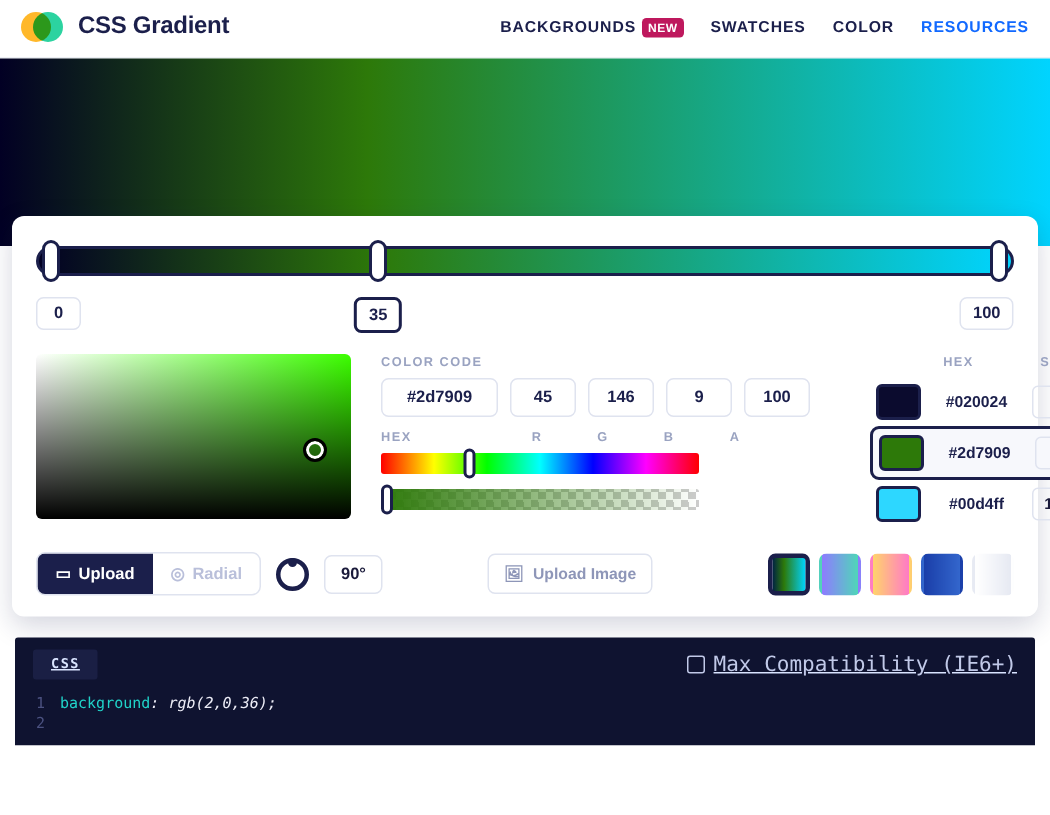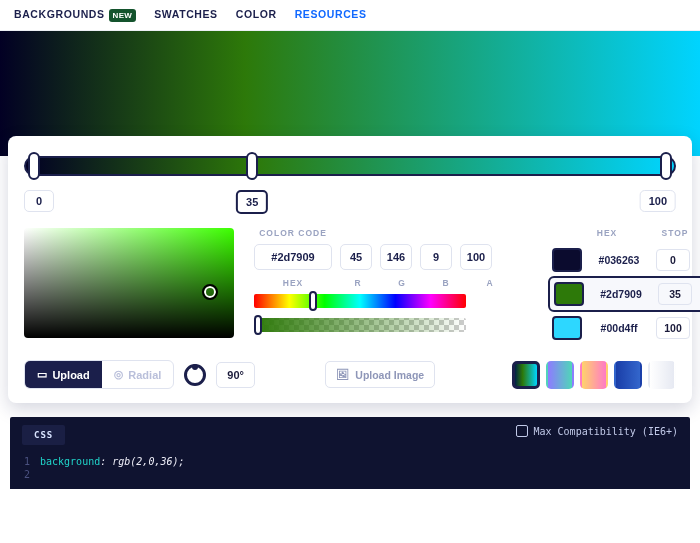--- a/index.html
+++ b/index.html
@@ -9,21 +9,21 @@
 .header { display: flex; align-items: center; justify-content: space-between; padding: 8px 14px 10px 14px; border-bottom: 1px solid #eceff4; }
 .brand { display: flex; align-items: center; gap: 10px; }
 .logo { position: relative; width: 28px; height: 20px; }
 .logo .c { position: absolute; width: 20px; height: 20px; border-radius: 50%; mix-blend-mode: multiply; }
 .logo .c1 { left: 0; background: #ffb82a; }
 .logo .c2 { left: 8px; background: #2cd3a0; }
 .brand-title { font-size: 16px; font-weight: 800; color: #1b1f4b; letter-spacing: -.2px; }
 .nav { display: flex; gap: 18px; align-items: center; }
 .nav a { font-size: 10.5px; font-weight: 700; letter-spacing: .6px; color: #1b1f4b; text-decoration: none; }
 .nav a.res { color: #1169ff; }
-.badge-new { background: #14532d; color: #fff; font-size: 8px; font-weight: 700; padding: 2px 4px; border-radius: 3px; margin-left: 4px; letter-spacing: .3px; }
+.badge-new { background: #be185d; color: #fff; font-size: 8px; font-weight: 700; padding: 2px 4px; border-radius: 3px; margin-left: 4px; letter-spacing: .3px; }
 
 
 .preview { height: 125px; background: linear-gradient(90deg, rgba(2,0,36,1) 0%, rgba(45,121,9,1) 35%, rgba(0,212,255,1) 100%); }
 
 
 .panel { margin: -20px 8px 0 8px; background: #fff; border-radius: 8px; box-shadow: 0 6px 18px rgba(20,30,80,.18); padding: 14px 16px 14px 16px; }
 
 
 .track-wrap { position: relative; height: 30px; margin-bottom: 10px; }
 .track { position: absolute; left: 0; right: 0; top: 6px; height: 20px; border: 2px solid #1b1f4b; border-radius: 10px; background: linear-gradient(90deg, rgba(2,0,36,1) 0%, rgba(45,121,9,1) 35%, rgba(0,212,255,1) 100%); }
@@ -38,27 +38,27 @@
 
 
 .mid { display: flex; gap: 20px; }
 .picker { width: 210px; }
 .sat-val { position: relative; width: 210px; height: 110px; border-radius: 4px; background: linear-gradient(to top, #000, transparent), linear-gradient(to right, #fff, #3cff00); }
 .sv-cursor { position: absolute; width: 12px; height: 12px; border: 2px solid #fff; outline: 2px solid #000; border-radius: 50%; right: 18px; bottom: 40px; }
 
 .codes { flex: 1; }
 .lbl-row { display: flex; gap: 8px; margin-bottom: 6px; }
 .lbl { font-size: 8.5px; font-weight: 700; letter-spacing: 1px; color: #9aa3c1; text-align: center; }
-.lbl.wide { width: 78px; text-align: center; }
+.lbl.wide { width: 78px; text-align: left; }
 .lbl.sm { width: 36px; }
 
 .input-row { display: flex; gap: 8px; margin-bottom: 8px; }
 .ibox { border: 1px solid #dfe3ef; border-radius: 5px; padding: 6px 0; font-size: 11px; font-weight: 700; color: #1b1f4b; text-align: center; }
 .ibox.hex { width: 78px; text-align: center; }
-.ibox.n { width: 32px; }
+.ibox.n { width: 44px; }
 
 .hue-bar { position: relative; height: 14px; border-radius: 2px; background: linear-gradient(to right, #f00, #ff0, #0f0, #0ff, #00f, #f0f, #f00); margin-bottom: 10px; width: 212px; }
 .alpha-bar { position: relative; height: 14px; border-radius: 2px; width: 212px;
   background:
     linear-gradient(to right, #2d7909, rgba(45,121,9,0)),
     repeating-conic-gradient(#ccc 0 25%, #fff 0 50%) 0/10px 10px;
 }
 .bar-handle { position: absolute; top: -3px; width: 8px; height: 20px; border: 2px solid #1b1f4b; background: #fff; border-radius: 4px; transform: translateX(-50%); }
 
 .divider { width: 1px; background: #eef0f7; }
@@ -85,34 +85,41 @@
 .ring { width: 22px; height: 22px; border: 3px solid #1b1f4b; border-radius: 50%; position: relative; }
 .ring::after { content: ""; position: absolute; width: 6px; height: 6px; background: #1b1f4b; border-radius: 50%; top: -3px; left: 50%; transform: translateX(-50%); }
 .deg-box { border: 1px solid #dfe3ef; border-radius: 5px; padding: 6px 10px; font-size: 11px; font-weight: 700; }
 .upload { margin-left: 60px; border: 1px solid #dfe3ef; border-radius: 5px; padding: 6px 10px; font-size: 10.5px; font-weight: 700; color: #8e96b8; display: flex; align-items: center; gap: 6px; }
 .presets { display: flex; gap: 6px; margin-left: auto; }
 .preset { width: 28px; height: 28px; border-radius: 5px; border: 2px solid transparent; }
 .preset.sel { border: 3px solid #1b1f4b; }
 
 
 .code { margin: 14px 10px 0 10px; background: #0f1330; border-radius: 2px 2px 0 0; font-family: ui-monospace, Menlo, Consolas, monospace; font-size: 10px; color: #d9e4ff; overflow: hidden; }
-.code-head { display: flex; align-items: flex-start; justify-content: space-between; padding: 8px 12px 6px 12px; }
+.code-head { display: flex; align-items: center; justify-content: space-between; padding: 8px 12px 6px 12px; text-decoration: underline; }
 .tab-css { background: #1a1f44; padding: 5px 12px; border-radius: 2px; font-weight: 700; letter-spacing: 1px; font-size: 9px; }
-.maxcomp { display: flex; align-items: center; gap: 6px; color: #c1c9e8; font-size: 10px; margin-left: 32px; }
+.maxcomp { display: flex; align-items: center; gap: 6px; color: #c1c9e8; font-size: 14px; margin-left: 32px; }
 .cb { width: 12px; height: 12px; border: 1.5px solid #c1c9e8; border-radius: 2px; }
 .code-body { padding: 4px 0 8px 0; }
 .line { display: flex; gap: 10px; padding: 1px 12px; }
 .ln { color: #4b5180; width: 8px; text-align: right; }
 .kw { color: #20d3c9; text-align: right; }
 .pl { color: #ececf6; font-style: italic; }
 </style>
 </head>
 <body>
 
 <div class="header">
+  <div class="brand">
+    <div class="logo">
+      <div class="c c1"></div>
+        <div class="c c2"></div>
+    </div>
+    <div class="brand-title">CSS Gradient</div>
+  </div>
   <div class="nav">
     <a href="#"><span>BACKGROUNDS</span><span class="badge-new">NEW</span></a>
     <a href="#">SWATCHES</a>
     <a href="#">COLOR</a>
     <a href="#" class="res">RESOURCES</a>
   </div>
 </div>
 
 <div class="preview"></div>
 
@@ -165,21 +172,21 @@
     <div class="divider"></div>
 
     <div class="stoplist">
       <div class="sl-head">
         <div class="lbl">HEX</div>
         <div class="lbl st">STOP</div>
         <div class="lbl pl">⊕</div>
       </div>
       <div class="stop-row">
         <div class="swatch" style="background:#0b0b2e"></div>
-        <div class="hexval">#036263</div>
+        <div class="hexval">#020024</div>
         <div class="stopval">0</div>
         <div class="del-x">×</div>
       </div>
       <div class="stop-row sel">
         <div class="swatch" style="background:#2d7909"></div>
         <div class="hexval">#2d7909</div>
         <div class="stopval">35</div>
         <div class="del-x dark">×</div>
       </div>
       <div class="stop-row">

